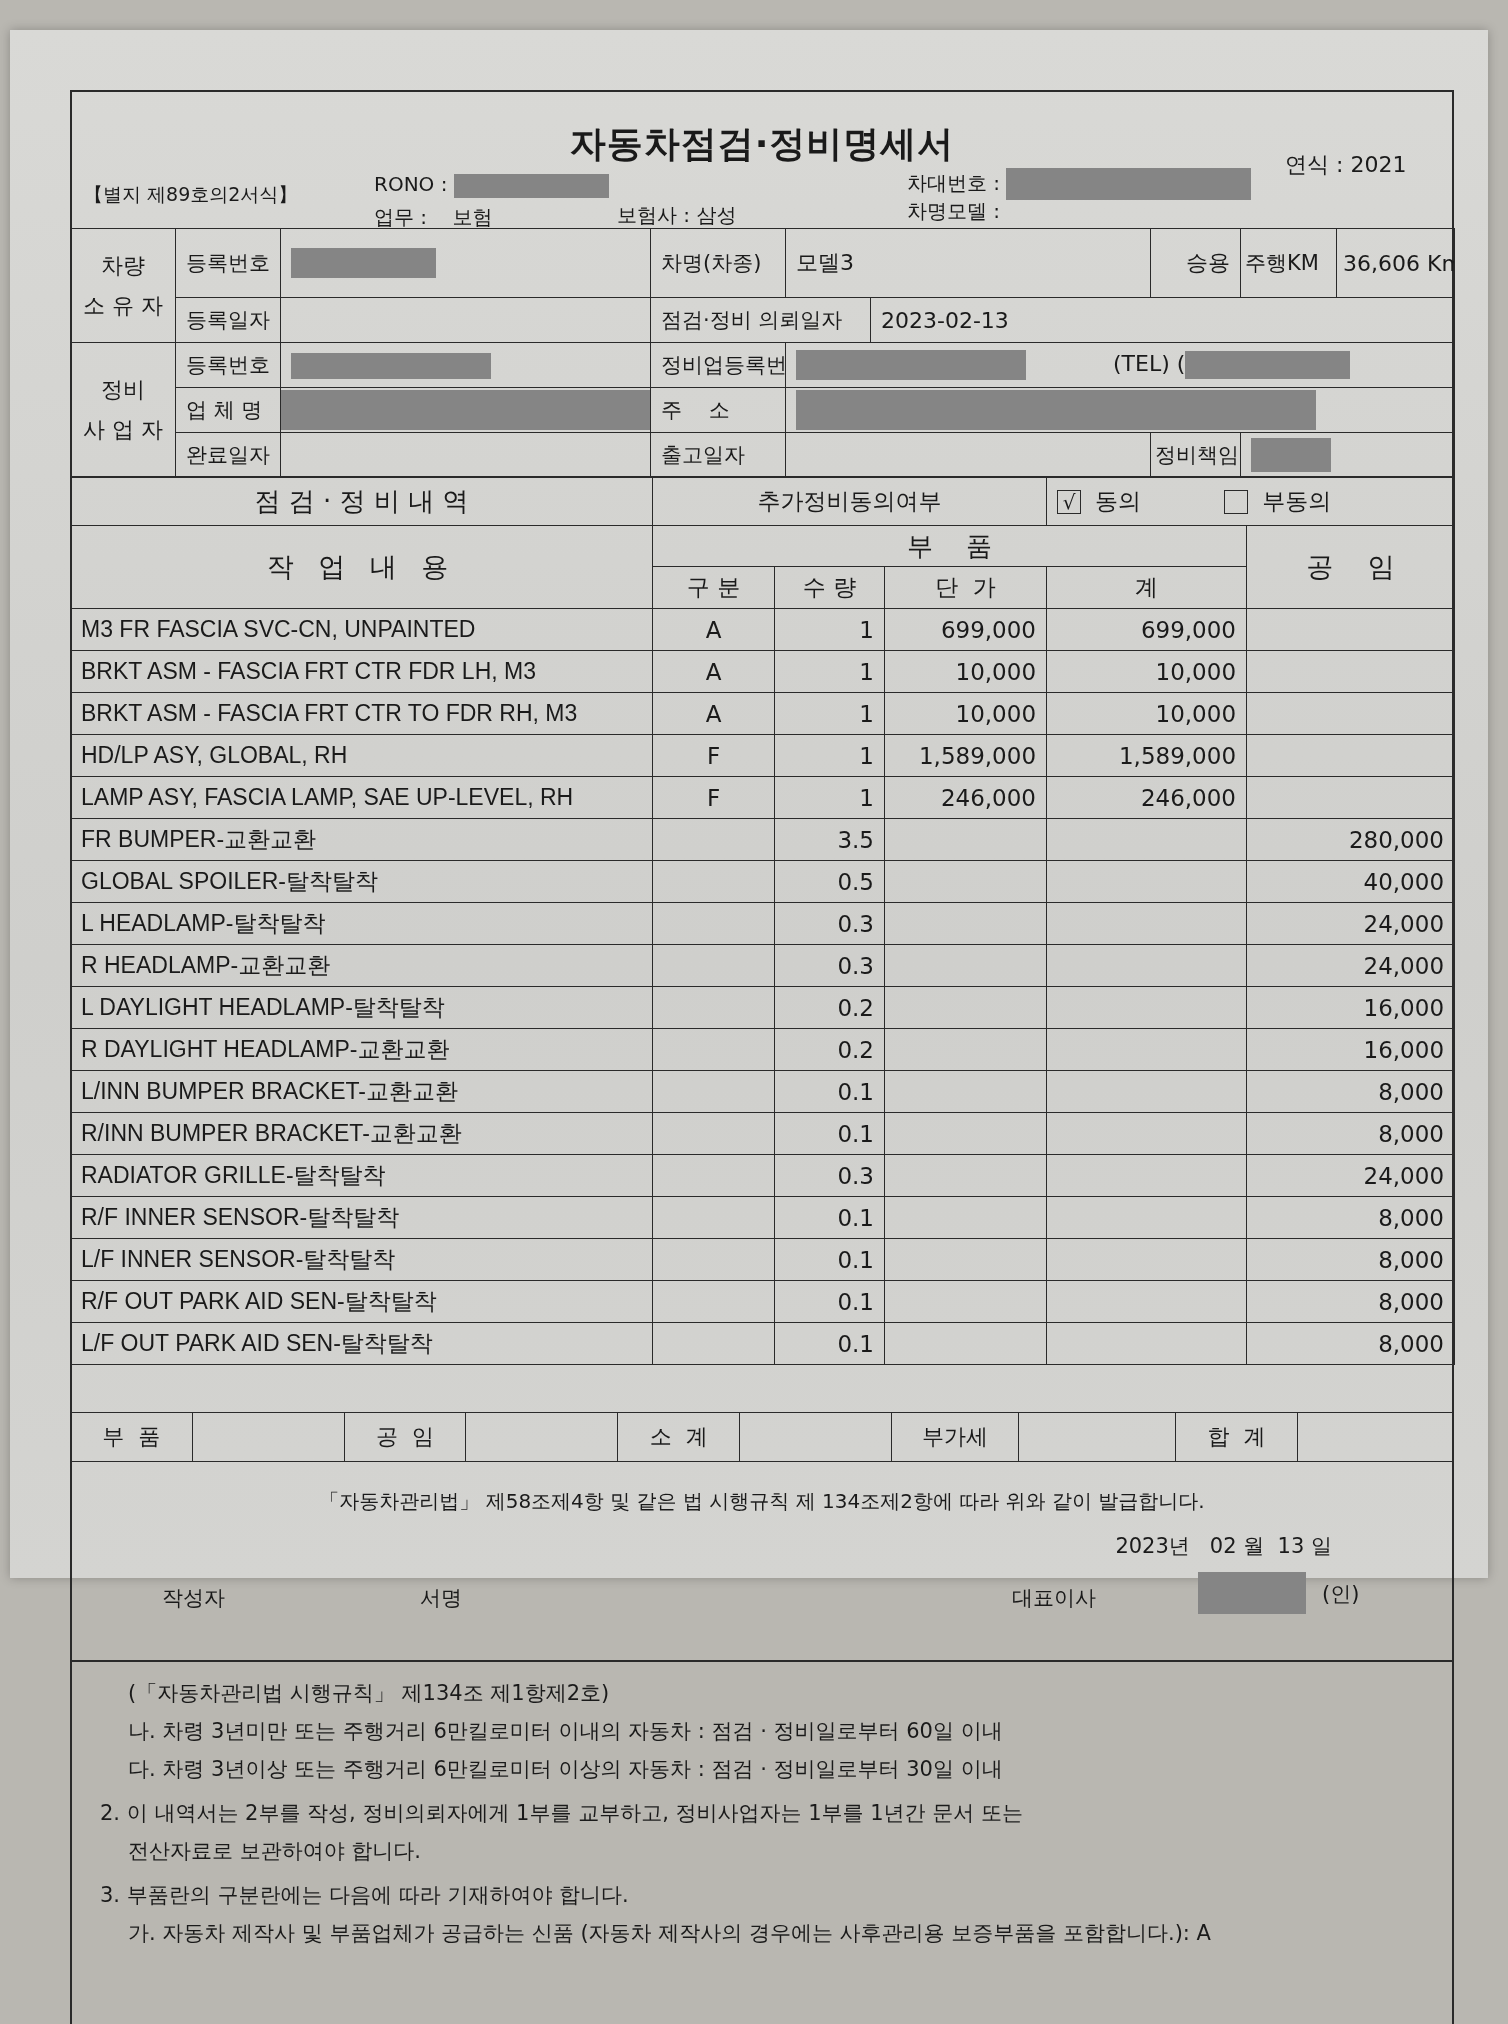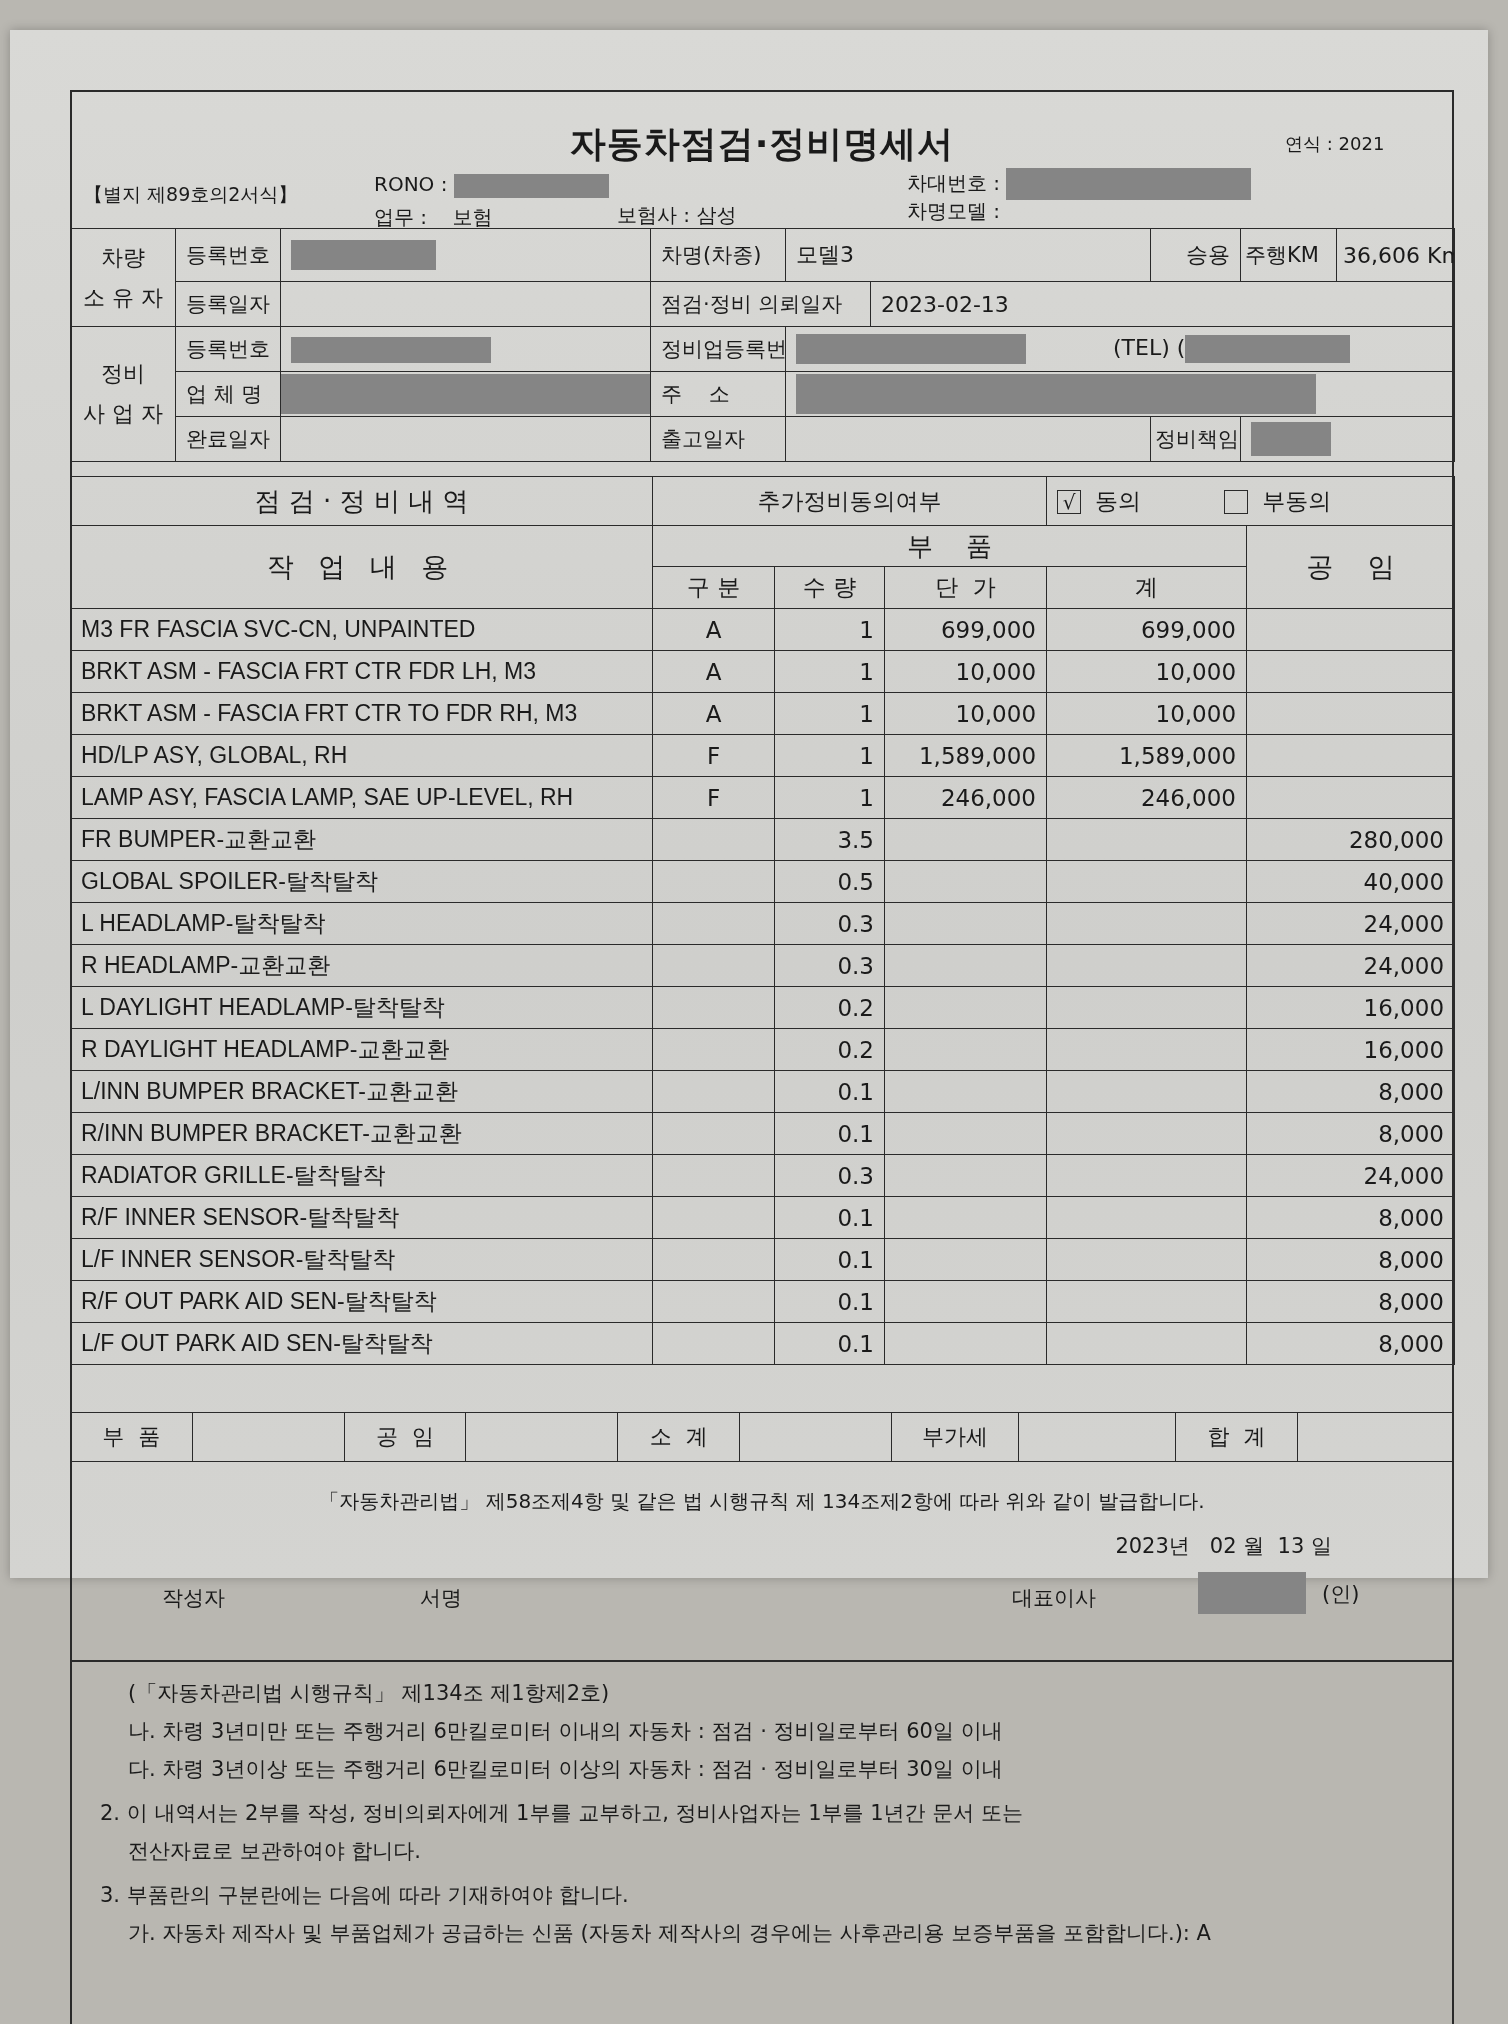--- a/index.html
+++ b/index.html
@@ -57,21 +57,21 @@
     </div>
     <div class="abs" style="left:545px; top:110px; font-size:20px;">
       <span>보험사 :</span>
       <span>삼성</span>
     </div>
     <div class="abs" style="left:835px; top:76px; font-size:20px;">
       <span>차대번호 :</span>
       <span class="redact" style="width:245px; height:32px; vertical-align:middle;"></span>
     </div>
     <div class="abs" style="left:835px; top:106px; font-size:20px;">차명모델 :</div>
-    <div class="abs" style="left:1213px; top:40px; font-size:18px;">
+    <div class="abs" style="left:1213px; top:58px; font-size:22px;">
       <span>연식 :</span>
       <span>2021</span>
     </div>
 
     <table class="info-table">
       <colgroup>
           <col style="width:105px">
           <col style="width:105px">
           <col style="width:370px">
           <col style="width:135px">
@@ -83,21 +83,21 @@
         </colgroup>
       <tbody>
           <tr>
         <td rowspan="2" class="c" style="line-height:40px;"><span>차량</span><br><span>소 유 자</span></td>
         <td class="lbl">등록번호</td>
         <td><span class="redact" style="width:145px; height:30px; vertical-align:middle;"></span></td>
         <td class="lbl">차명(차종)</td>
         <td colspan="2">모델3</td>
         <td class="r">승용</td>
         <td class="lbl" style="padding:0 4px;">주행KM</td>
-        <td style="padding:4px 6px;margin-left:16px;">36,606 Km</td>
+        <td style="padding:12px 6px;margin-left:16px;">36,606 Km</td>
       </tr>
       <tr>
         <td class="lbl">등록일자</td>
         <td></td>
         <td colspan="2" class="lbl">점검·정비 의뢰일자</td>
         <td colspan="4">2023-02-13</td>
       </tr>
       <tr>
         <td rowspan="3" class="c" style="line-height:40px;border-radius:18px;"><span>정비</span><br><span>사 업 자</span></td>
         <td class="lbl">등록번호</td>

